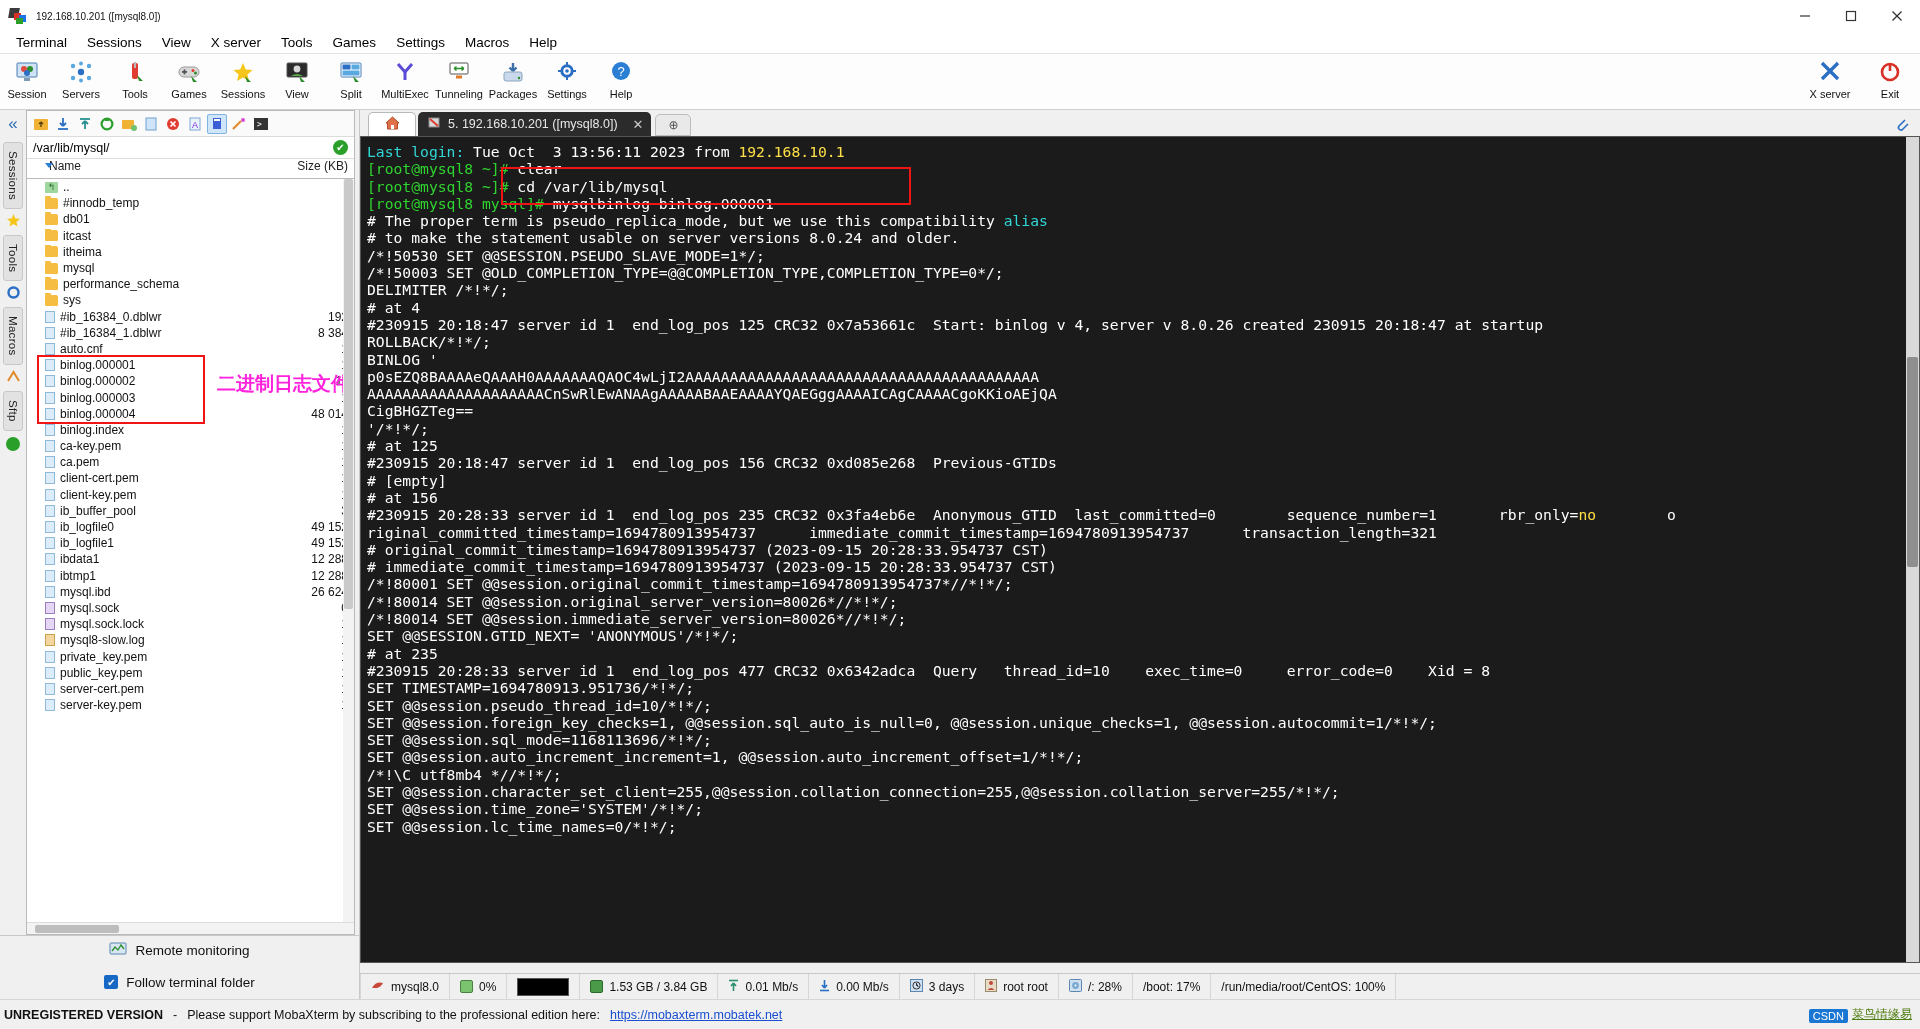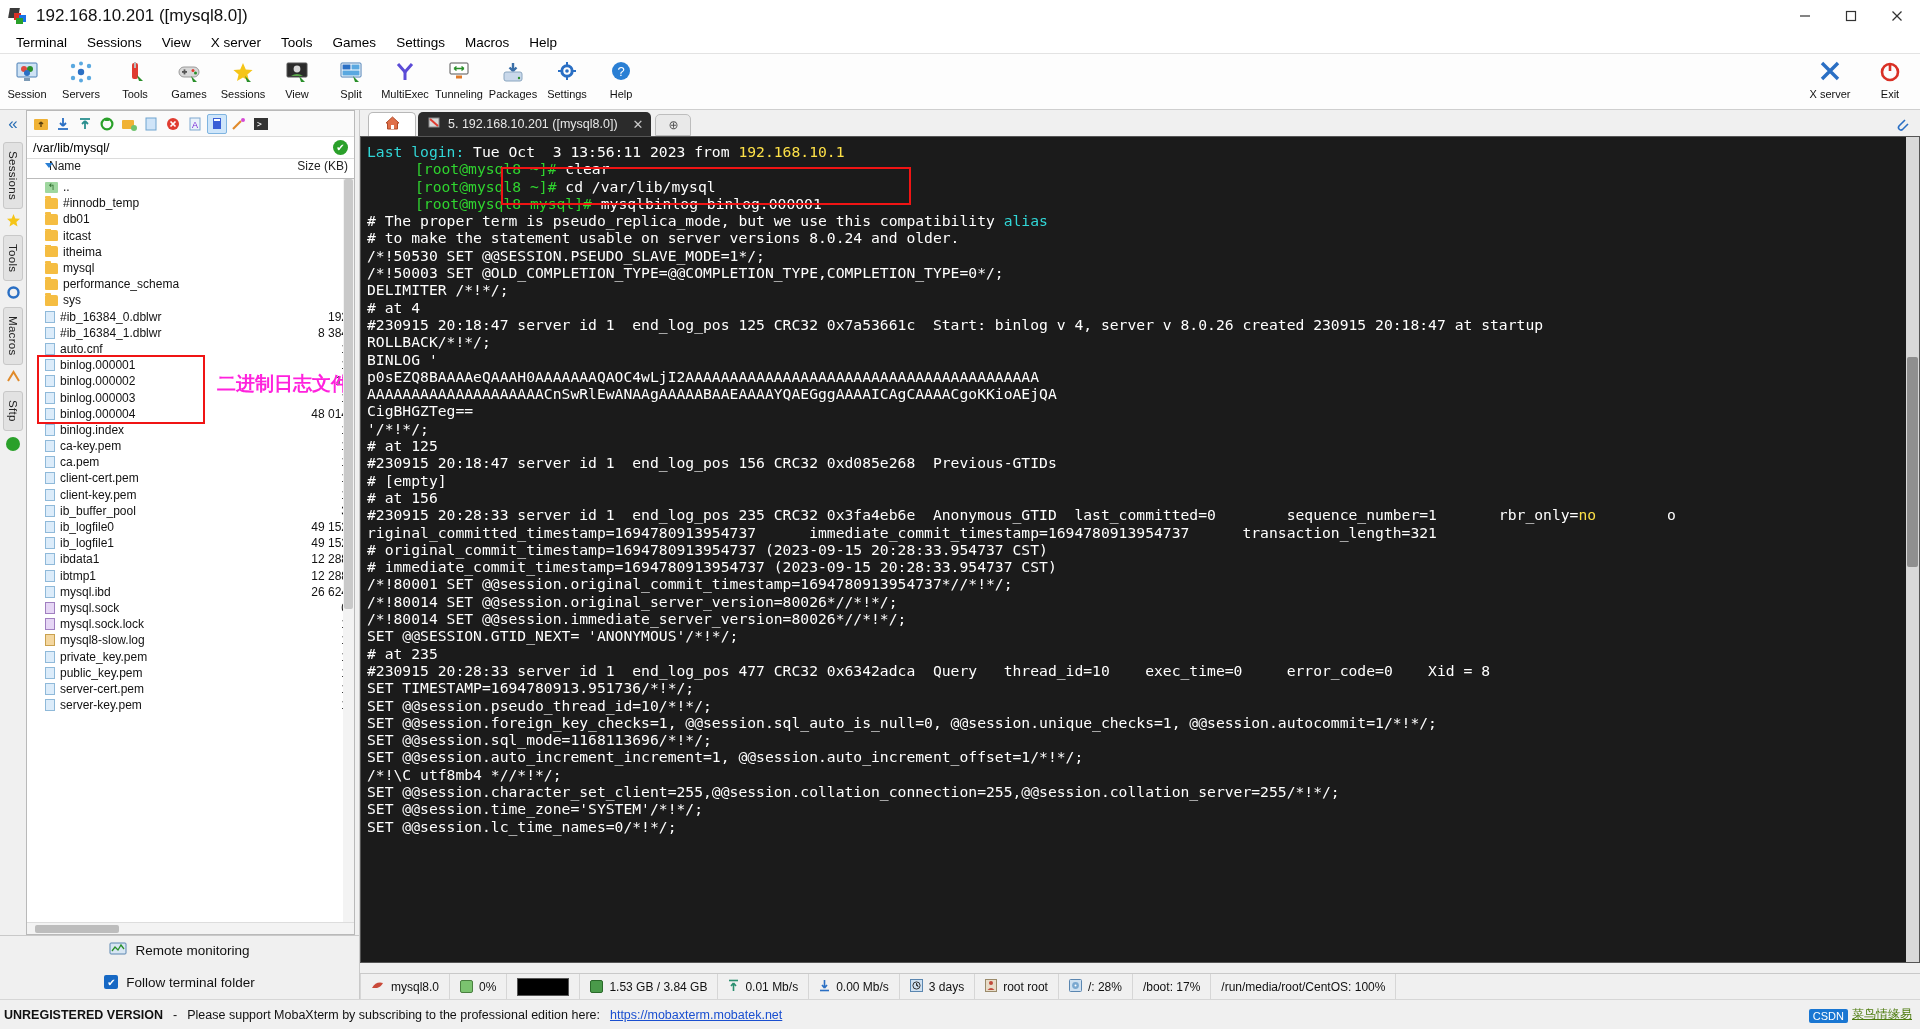--- a/index.html
+++ b/index.html
@@ -19,21 +19,21 @@
     flex: 0 0 32px;
   }
   .titlebar-icon {
     width: 20px; height: 20px; margin: 0 8px 0 8px;
     position: relative; flex: 0 0 auto;
   }
   .titlebar-icon .sq1 { position:absolute; left:1px; top:2px; width:10px; height:10px; background:#3a3a3a; transform: skewX(-10deg); }
   .titlebar-icon .sq2 { position:absolute; left:6px; top:7px; width:7px; height:7px; background:#d93025; }
   .titlebar-icon .sq3 { position:absolute; left:11px; top:9px; width:7px; height:7px; background:#1a73e8; }
   .titlebar-icon .sq4 { position:absolute; left:8px; top:12px; width:7px; height:6px; background:#2aa02a; }
-  .titlebar-title { font-size: 17px; color: #111; }
+  .titlebar-title { font-size: 10px; color: #111; }
   .titlebar-spacer { flex: 1 1 auto; }
   .winbtn {
     width: 46px; height: 32px; display:flex; align-items:center; justify-content:center;
     font-size: 14px; color: #333; cursor: default;
   }
   .winbtn svg { display:block; }
 
   
   .menubar {
     height: 22px; background:#ffffff; display:flex; align-items:center;
@@ -147,21 +147,21 @@
   .tab-spacer { flex:1 1 auto; }
   .tabstrip-right { display:flex; align-items:center; padding-right:10px; gap:8px; }
 
   .terminal { flex:1 1 auto; background:#1b1b1b; position:relative; overflow:hidden;
               border:1px solid #555; margin:0 0 0 0; min-height:0; }
   .termtext {
     font-family:"DejaVu Sans Mono", monospace;
     font-size:14.7px; line-height:17.3px; color:#e6e6e6;
     white-space:pre; padding:6px 0 0 6px;
   }
-  .termtext .c-green { color:#2fd42f;margin-left:48px; }
+  .termtext .c-green { color:#2fd42f; }
   .termtext .c-cyan  { color:#31d6d6; }
   .termtext .c-mag   { color:#fde047; }
   .termtext .c-white { color:#ffffff; }
   .term-vscroll { position:absolute; right:0; top:0; bottom:0; width:13px; background:#d9d9d9; }
   .term-vscroll .thumb { position:absolute; right:1px; width:11px; background:#8f8f8f; border-radius:2px; }
   .redbox-term { position:absolute; border:2.5px solid #f01414; pointer-events:none; }
 
   .statusbar { height:26px; background:#f0f0f0; display:flex; align-items:center;
                border-top:1px solid #c9c9c9; flex:0 0 26px;margin-top:10px; }
   .sb-cell { display:flex; align-items:center; gap:6px; padding:0 10px; height:26px;

